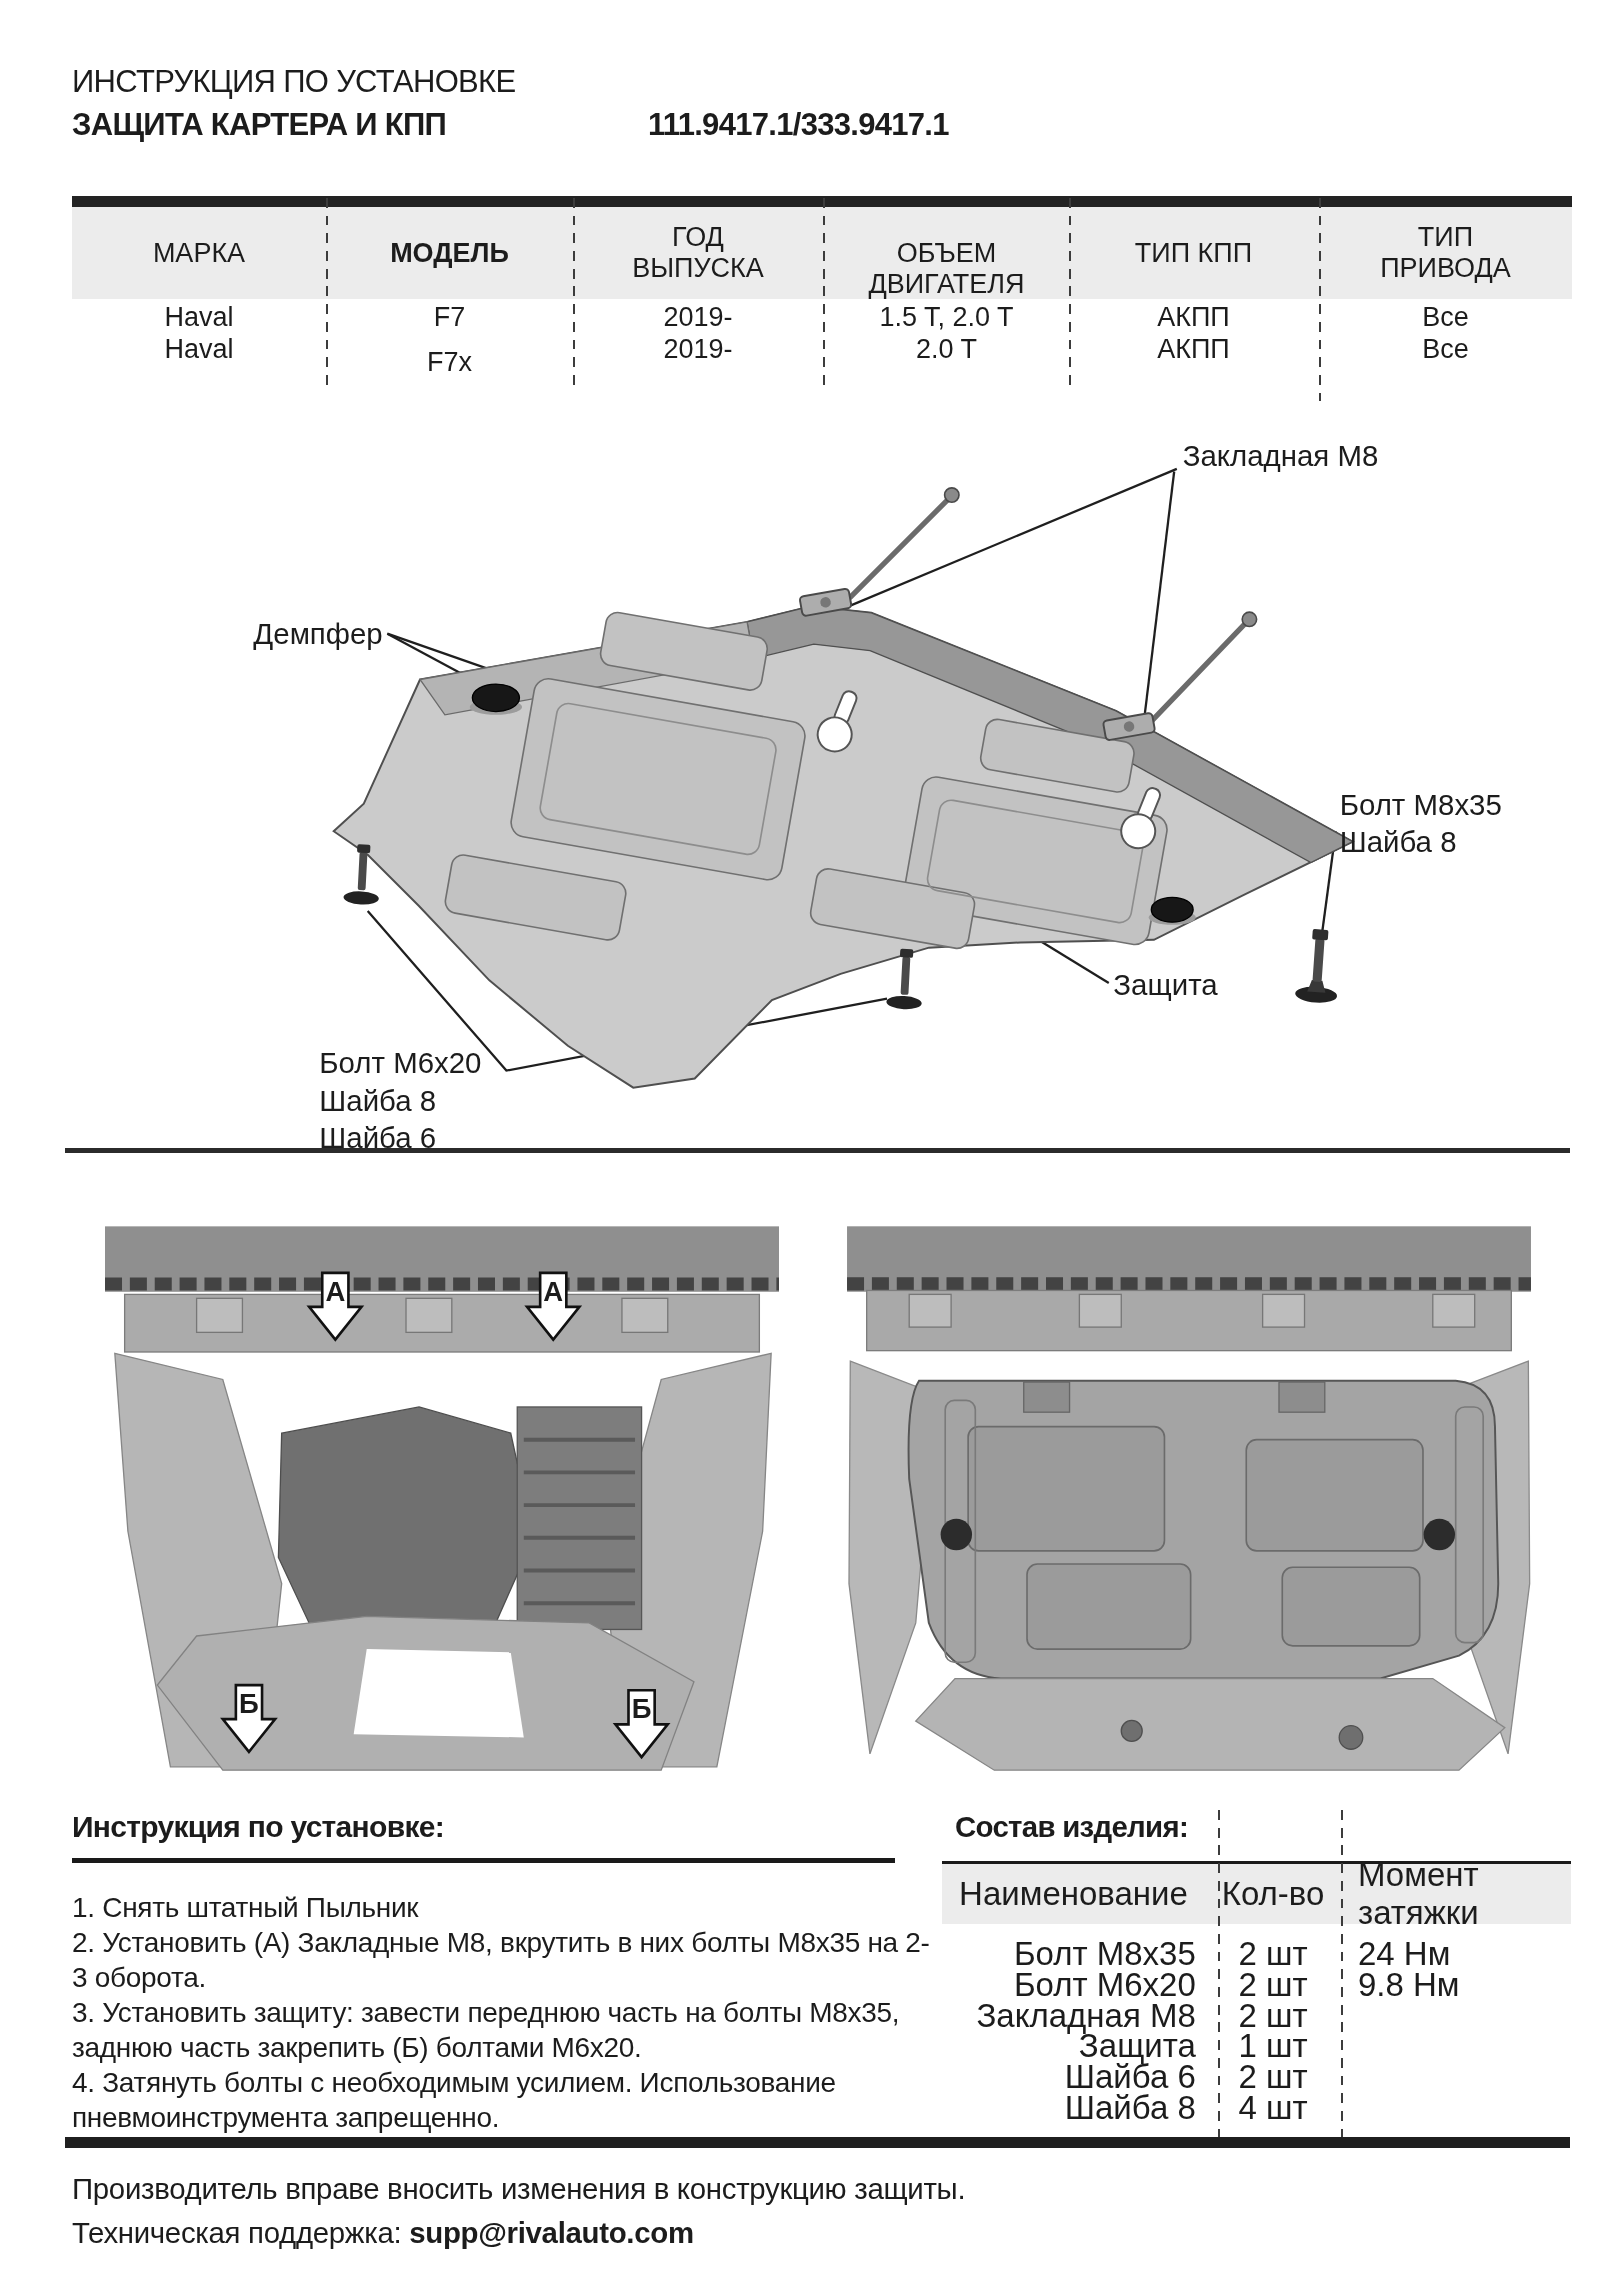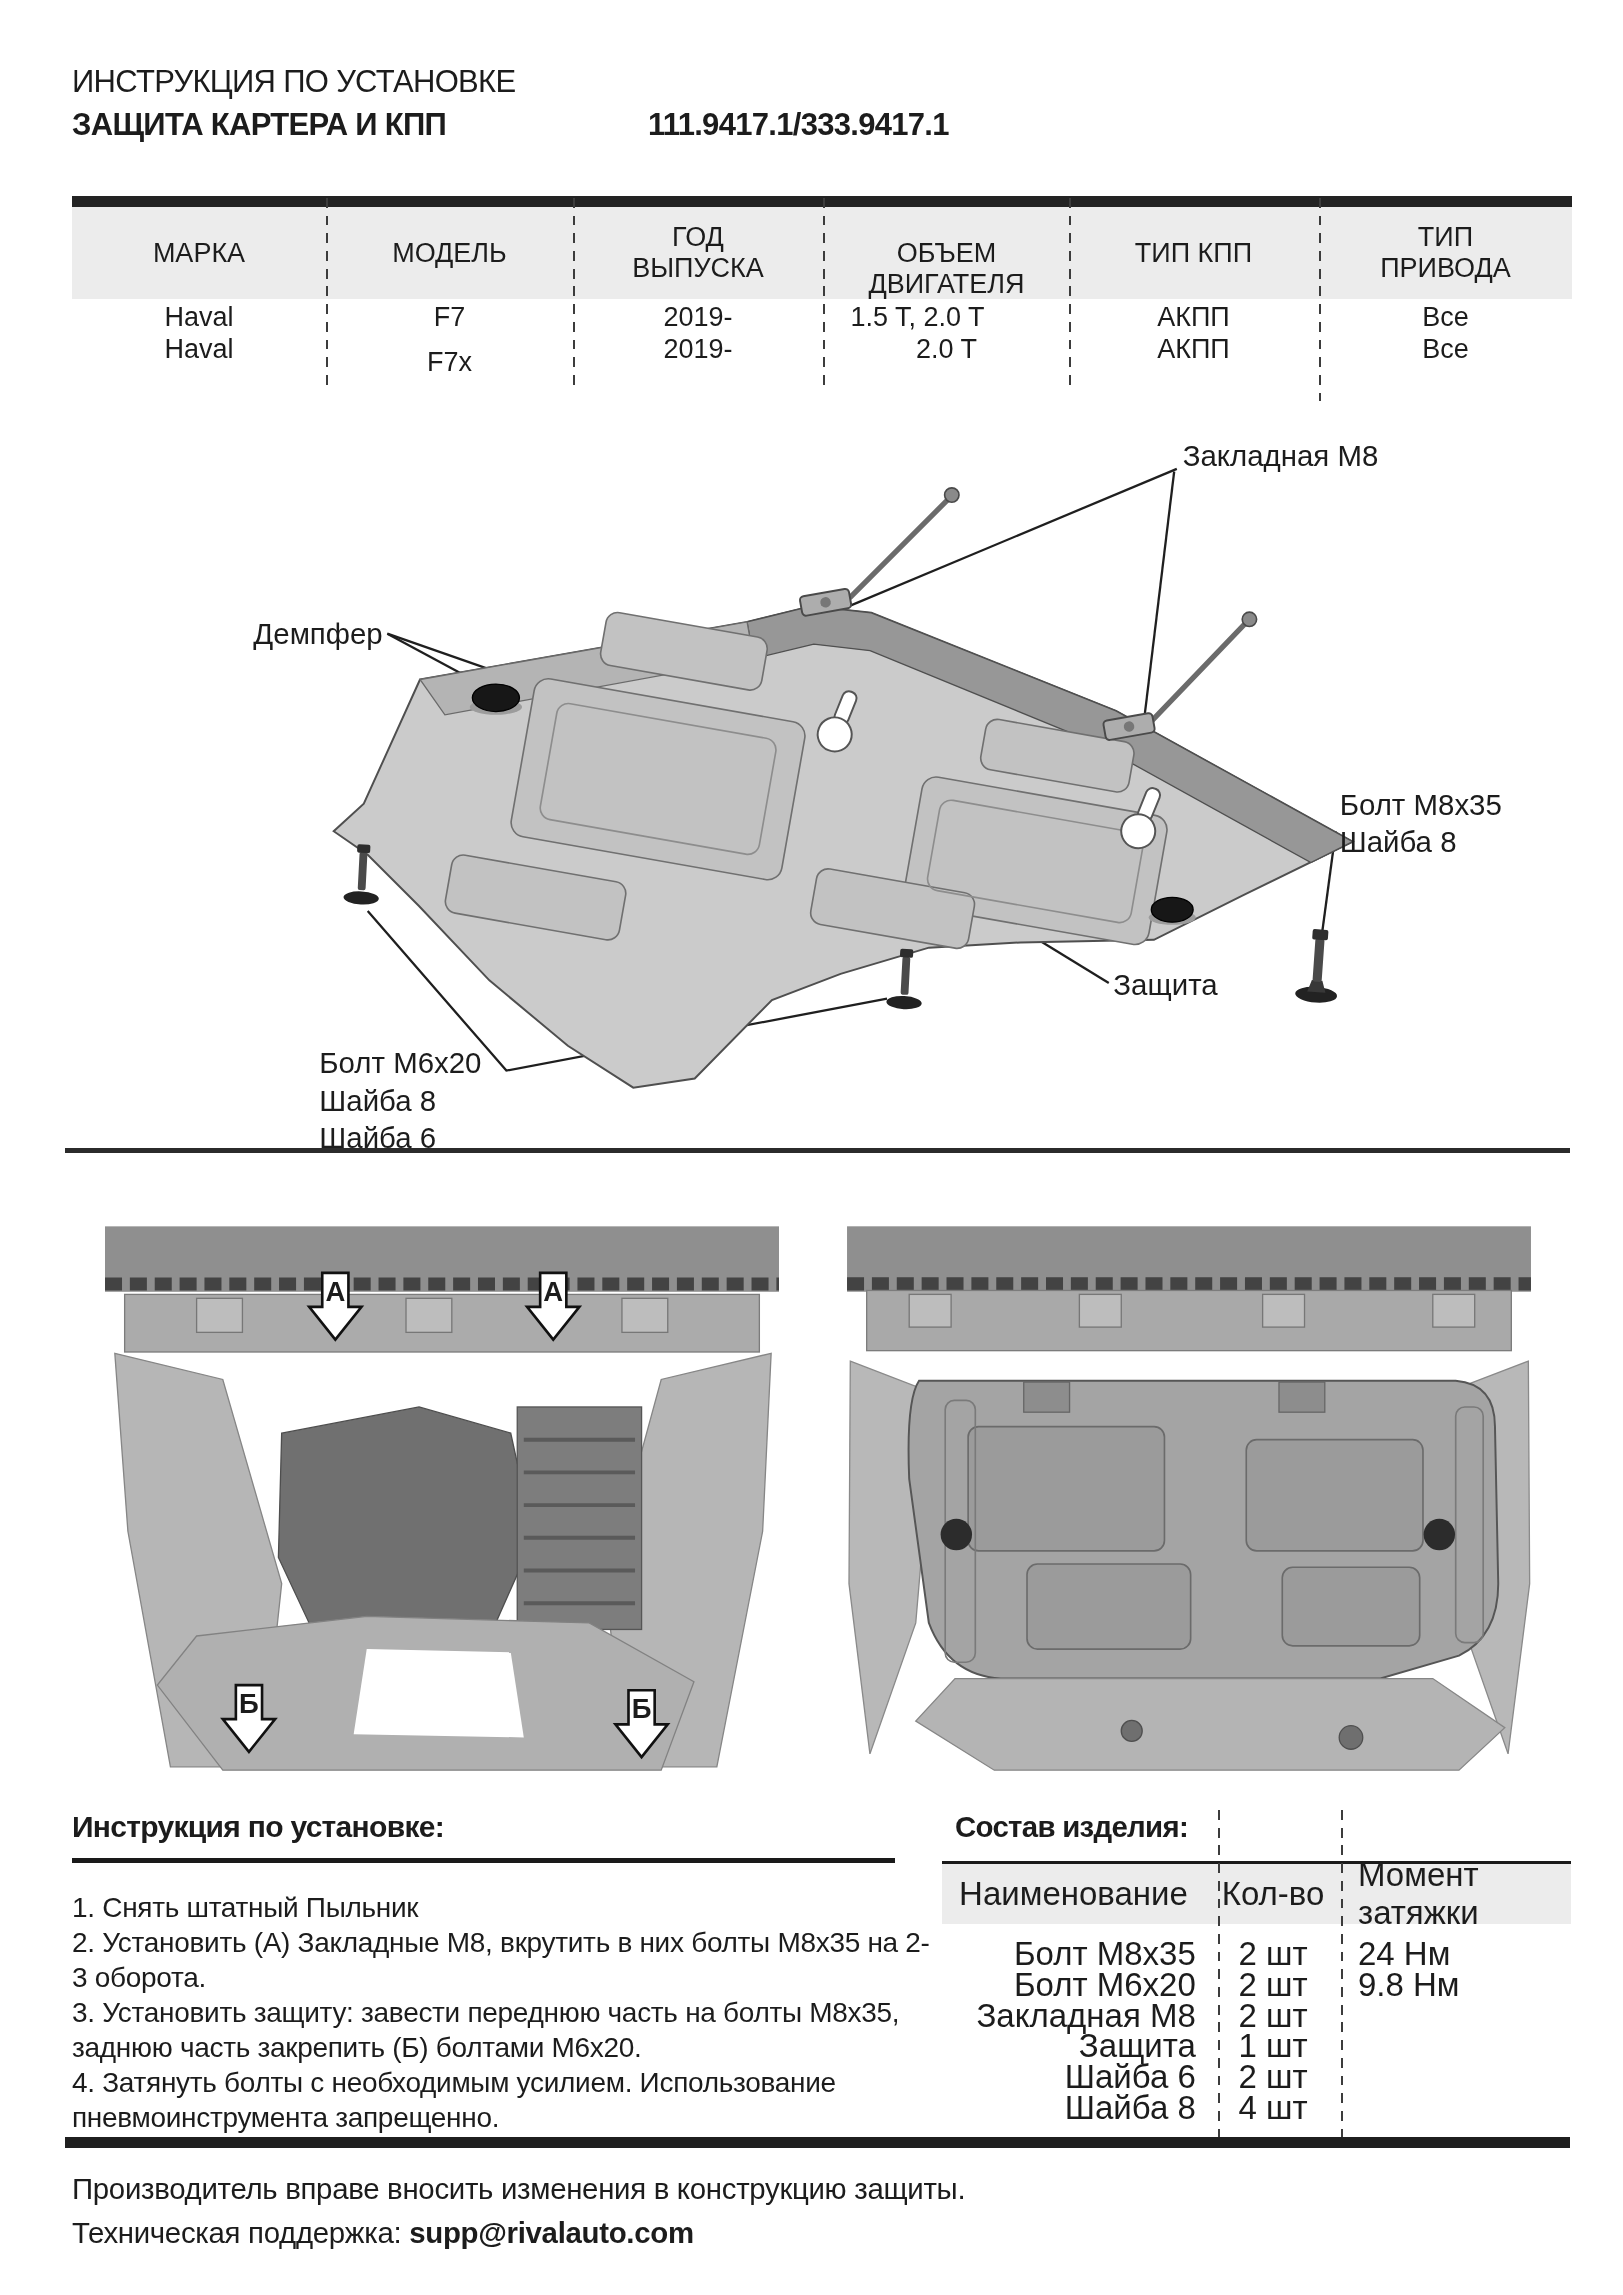--- a/index.html
+++ b/index.html
@@ -51,39 +51,39 @@
 <div class="page">
 
   <div class="abs hdr1">ИНСТРУКЦИЯ ПО УСТАНОВКЕ</div>
   <div class="abs hdr2">ЗАЩИТА КАРТЕРА И КПП</div>
   <div class="abs hdrnum">111.9417.1/333.9417.1</div>
 
   <div class="abs vt-topbar"></div>
   <div class="abs vt-headbg"></div>
 
   <div class="abs vt-cell" style="left:72px;top:207px;width:254px;">МАРКА</div>
-  <div class="abs vt-cell" style="left:326px;top:207px;width:247px;">МОДЕЛЬ</div>
+  <div class="abs vt-cell" style="left:326px;top:207px;width:247px;font-weight:bold;">МОДЕЛЬ</div>
   <div class="abs vt-cell" style="left:573px;top:207px;width:250px;">ГОД
 ВЫПУСКА</div>
   <div class="abs vt-cell" style="left:823px;top:223px;width:247px;">ОБЪЕМ
 ДВИГАТЕЛЯ</div>
   <div class="abs vt-cell" style="left:1069px;top:207px;width:249px;">ТИП КПП</div>
   <div class="abs vt-cell" style="left:1319px;top:207px;width:253px;">ТИП
 ПРИВОДА</div>
 
   <div class="abs vdash" style="left:326px;top:198px;height:187px;"></div>
   <div class="abs vdash" style="left:573px;top:198px;height:187px;"></div>
   <div class="abs vdash" style="left:823px;top:198px;height:187px;"></div>
   <div class="abs vdash" style="left:1069px;top:198px;height:187px;"></div>
   <div class="abs vdash" style="left:1319px;top:198px;height:203px;"></div>
 
   <div class="abs vt-row" style="left:72px;top:302px;width:254px;">Haval</div>
   <div class="abs vt-row" style="left:326px;top:302px;width:247px;">F7</div>
   <div class="abs vt-row" style="left:573px;top:302px;width:250px;">2019-</div>
-  <div class="abs vt-row" style="left:794px;top:302px;width:247px;text-align:right;">1.5 T, 2.0 T</div>
+  <div class="abs vt-row" style="left:823px;top:302px;width:247px;text-align:right;">1.5 T, 2.0 T</div>
   <div class="abs vt-row" style="left:1069px;top:302px;width:249px;">АКПП</div>
   <div class="abs vt-row" style="left:1319px;top:302px;width:253px;">Все</div>
 
   <div class="abs vt-row" style="left:72px;top:334px;width:254px;">Haval</div>
   <div class="abs vt-row" style="left:326px;top:347px;width:247px;">F7x</div>
   <div class="abs vt-row" style="left:573px;top:334px;width:250px;">2019-</div>
   <div class="abs vt-row" style="left:823px;top:334px;width:247px;">2.0 T</div>
   <div class="abs vt-row" style="left:1069px;top:334px;width:249px;">АКПП</div>
   <div class="abs vt-row" style="left:1319px;top:334px;width:253px;">Все</div>
 

